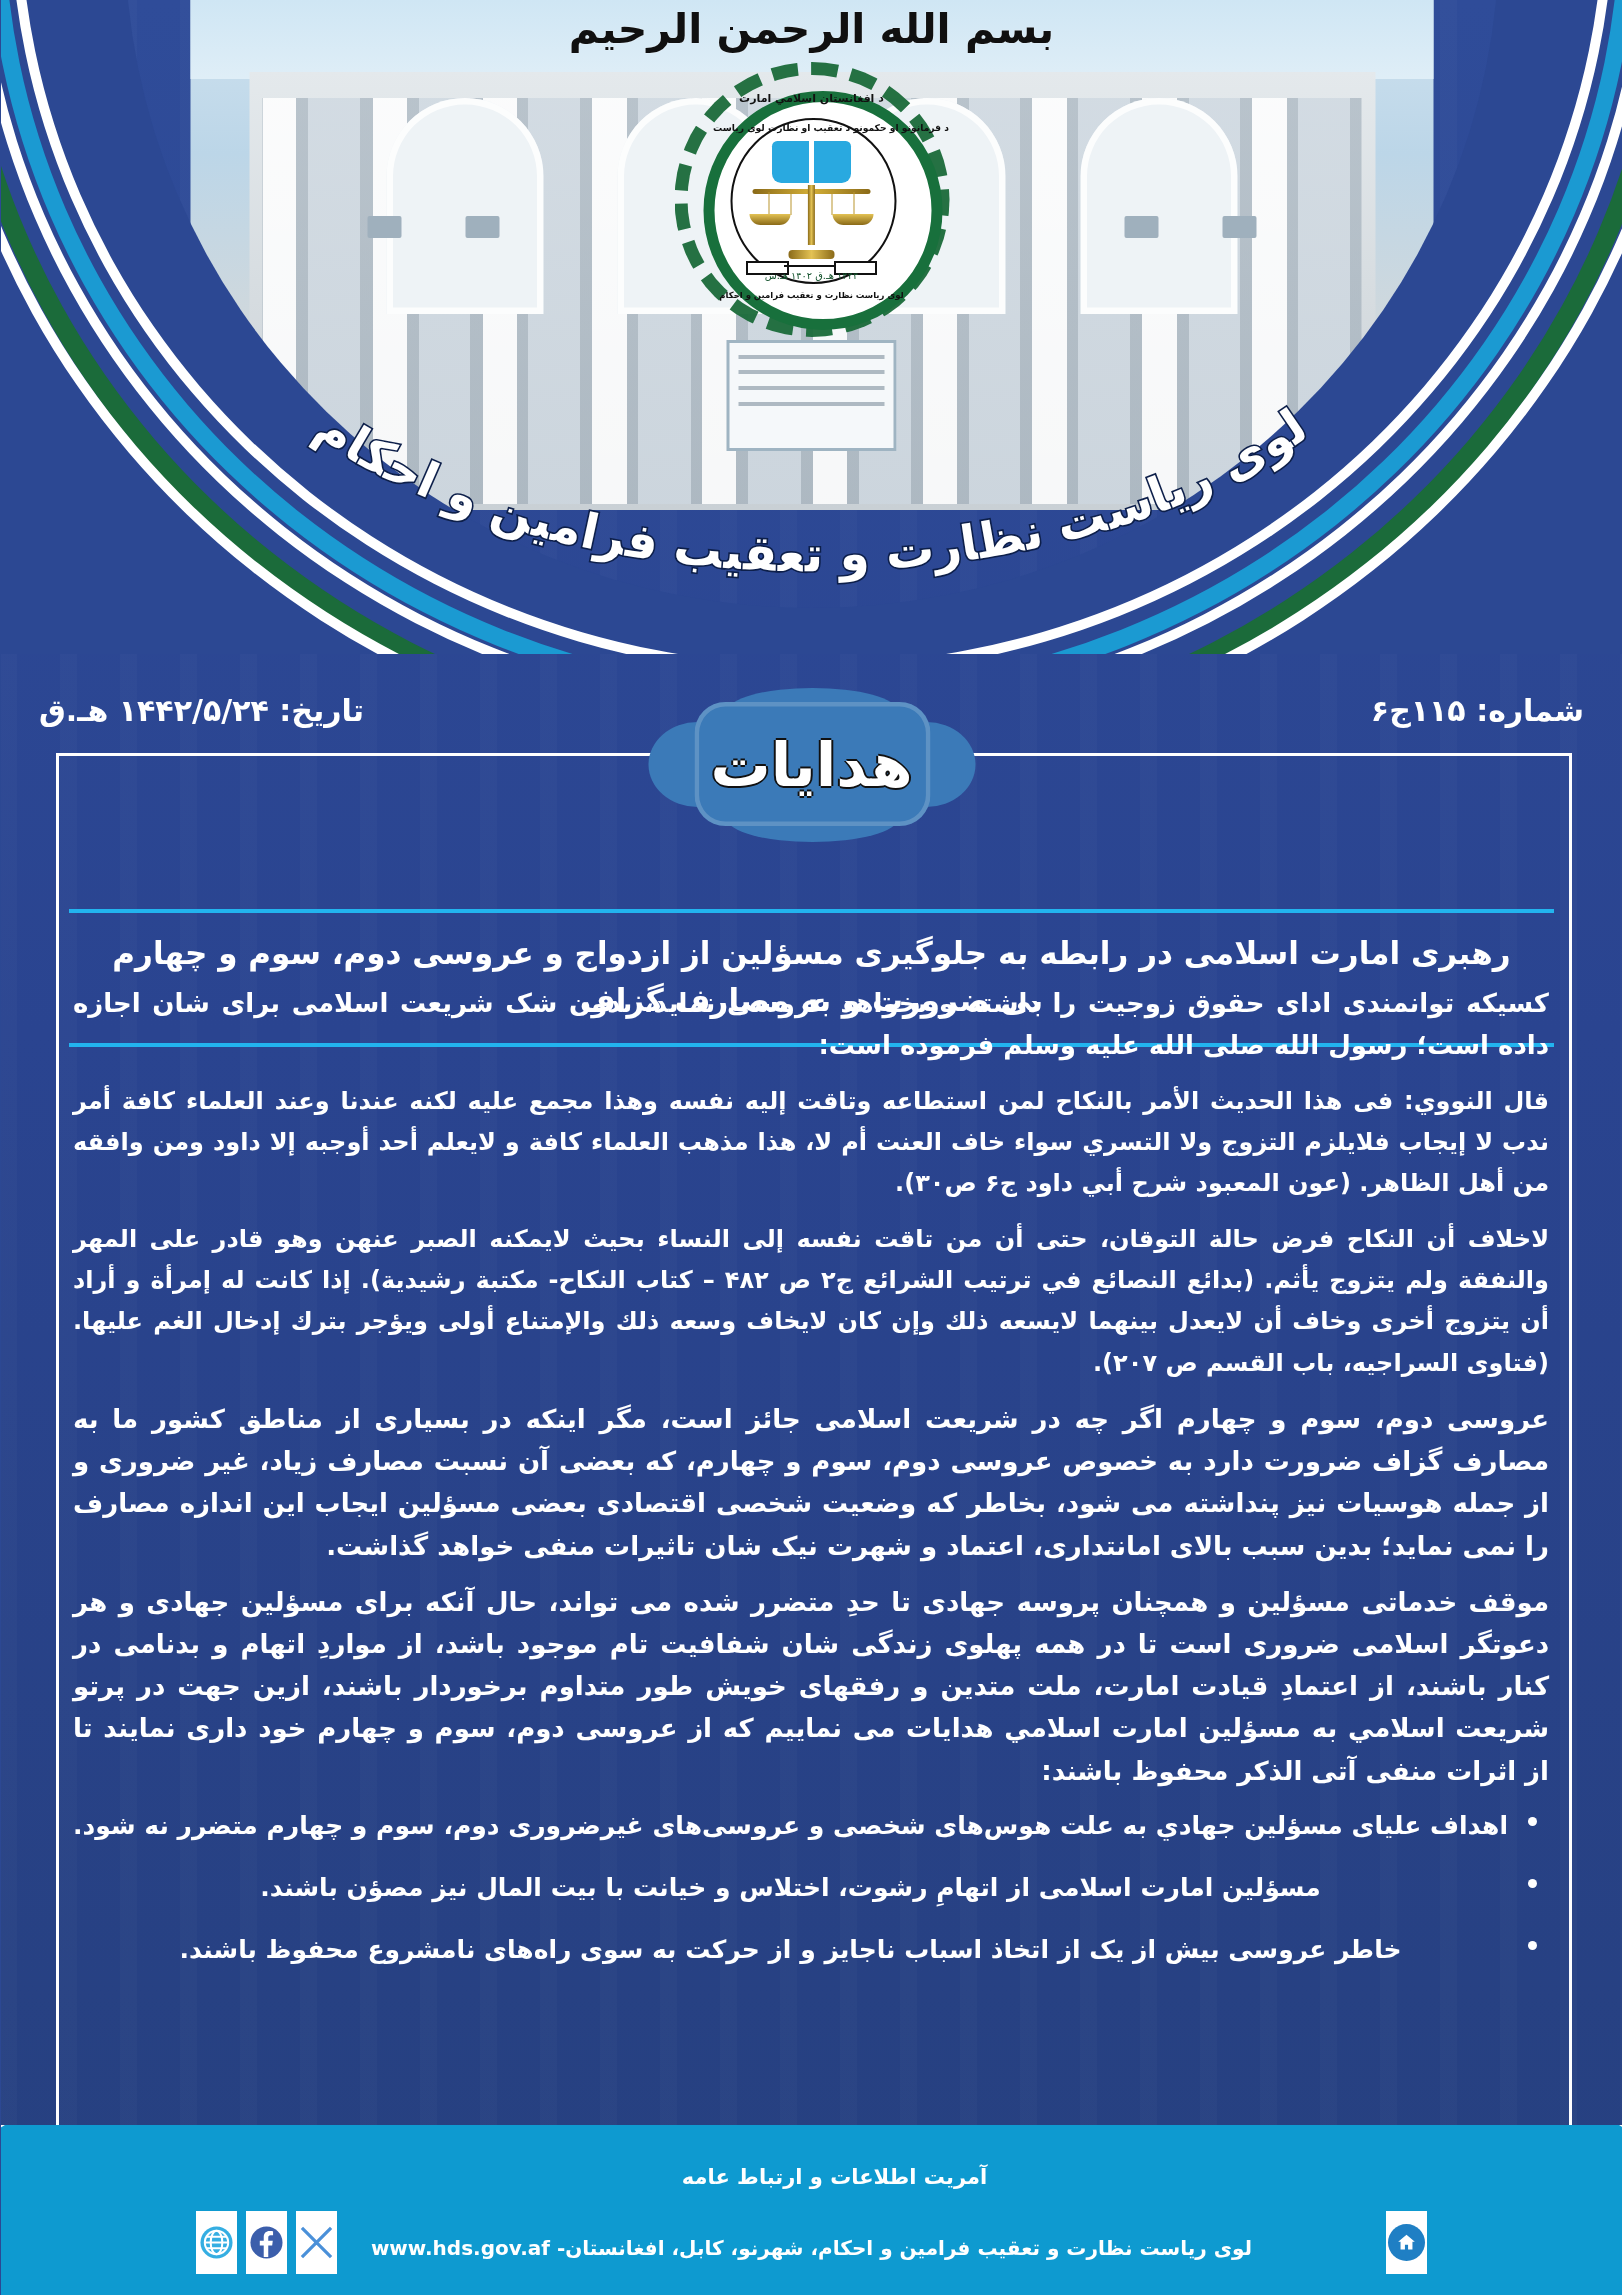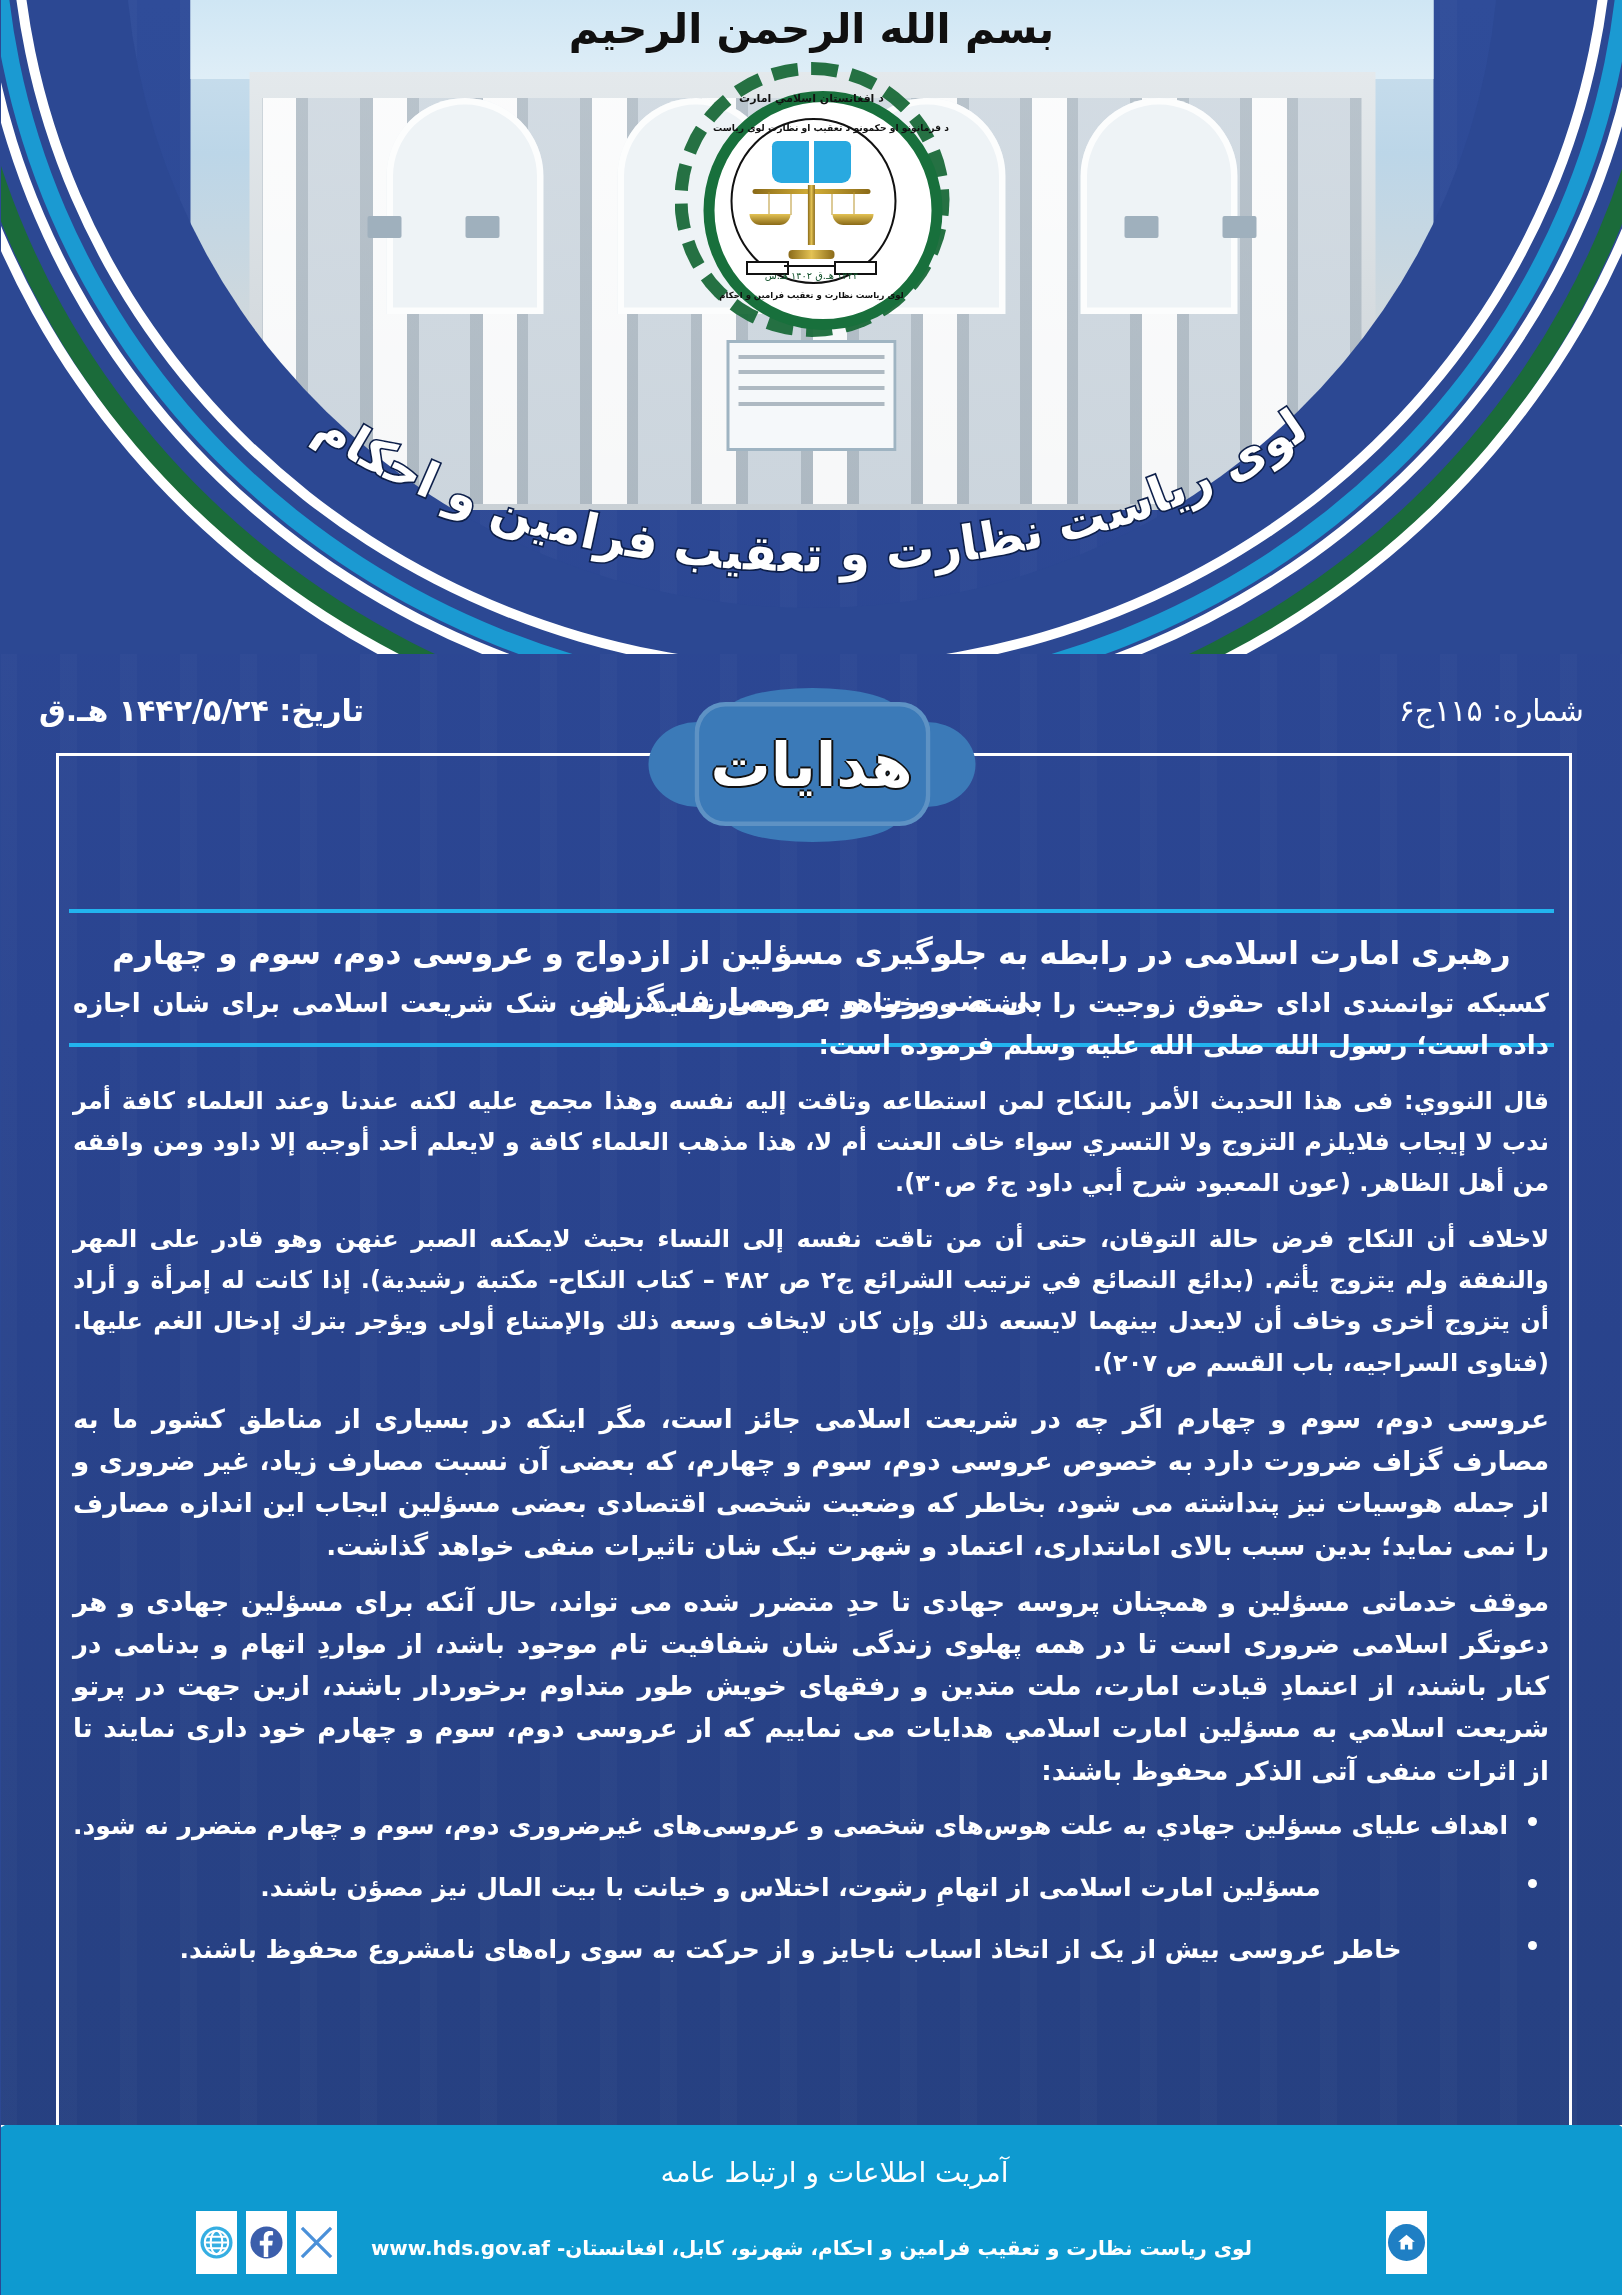--- a/index.html
+++ b/index.html
@@ -105,21 +105,21 @@
     font-size:9.8px;font-weight:normal;color:#14532d;}
   .emblem .toptext{position:absolute;left:0;right:0;top:30px;text-align:center;
     font-size:11px;font-weight:bold;color:#111;}
   .emblem .midtext{position:absolute;left:0;right:0;top:60px;text-align:right;
     font-size:9.2px;font-weight:bold;color:#111;}
   .emblem .bottext{position:absolute;left:0;right:0;bottom:37px;text-align:center;
     font-size:8.5px;font-weight:bold;color:#111;}
 
   
   .meta{position:absolute;top:681px;left:0;width:1623px;height:72px;z-index:6;}
-  .meta .num{position:absolute;right:39px;top:11.8px;color:#fff;font-size:30px;font-weight:normal;}
+  .meta .num{position:absolute;right:39px;top:11.8px;color:#fff;font-size:30px;font-weight:bold;}
   .meta .date{position:absolute;left:39px;top:11.8px;color:#fff;font-size:30px;font-weight:bold;}
 
   .badge{position:absolute;left:50%;top:688px;transform:translateX(-50%);
     width:327px;height:154px;z-index:7;display:flex;align-items:center;justify-content:center;}
   .badge .lobe{position:absolute;background:#3b7ab8;border-radius:50%;}
   .badge .core{position:absolute;left:46px;top:14.4px;width:236px;height:124px;
     background:#3b7ab8;border-radius:31px;
     box-shadow:inset 0 0 0 4.6px rgba(255,255,255,.18);}
   .badge .l1{left:0;top:34px;width:98px;height:85px;}
   .badge .l2{right:0;top:34px;width:98px;height:85px;}
@@ -148,21 +148,21 @@
     padding-right:41px;margin-bottom:22px;text-align:center;}
   .content li .dot{position:absolute;right:11.8px;top:10.5px;width:9.2px;height:9.2px;
     border-radius:50%;background:#ffffff;}
 
   
   .footer{position:absolute;left:0;bottom:0;width:1623px;height:170px;z-index:8;overflow:hidden;}
   .footer .dome{position:absolute;left:50%;bottom:-164px;transform:translateX(-50%);
     width:1767px;height:471px;border-radius:50%;background:#0e9ad0;
     border-top:9.2px solid #ffffff;}
   .footer .amrit{position:absolute;left:0;right:0;bottom:106px;text-align:center;
-    color:#ffffff;font-size:28px;font-weight:normal;margin-left:46px;}
+    color:#ffffff;font-size:21px;font-weight:bold;margin-left:46px;}
   .footer .addr{position:absolute;left:0;right:0;bottom:35px;text-align:center;
     color:#ffffff;font-size:20px;font-weight:bold;}
   .footer .socials{position:absolute;left:196px;bottom:21px;display:flex;gap:9.2px;}
   .footer .socials .s{width:41px;height:63px;background:#ffffff;
     display:flex;align-items:center;justify-content:center;}
   .footer .socials .s svg{width:35px;height:35px;}
   .footer .home{position:absolute;right:196px;bottom:21px;width:41px;height:63px;
     background:#ffffff;display:flex;align-items:center;justify-content:center;}
   .footer .home .circ{width:37px;height:37px;border-radius:50%;background:#1f7fc4;
     display:flex;align-items:center;justify-content:center;}

